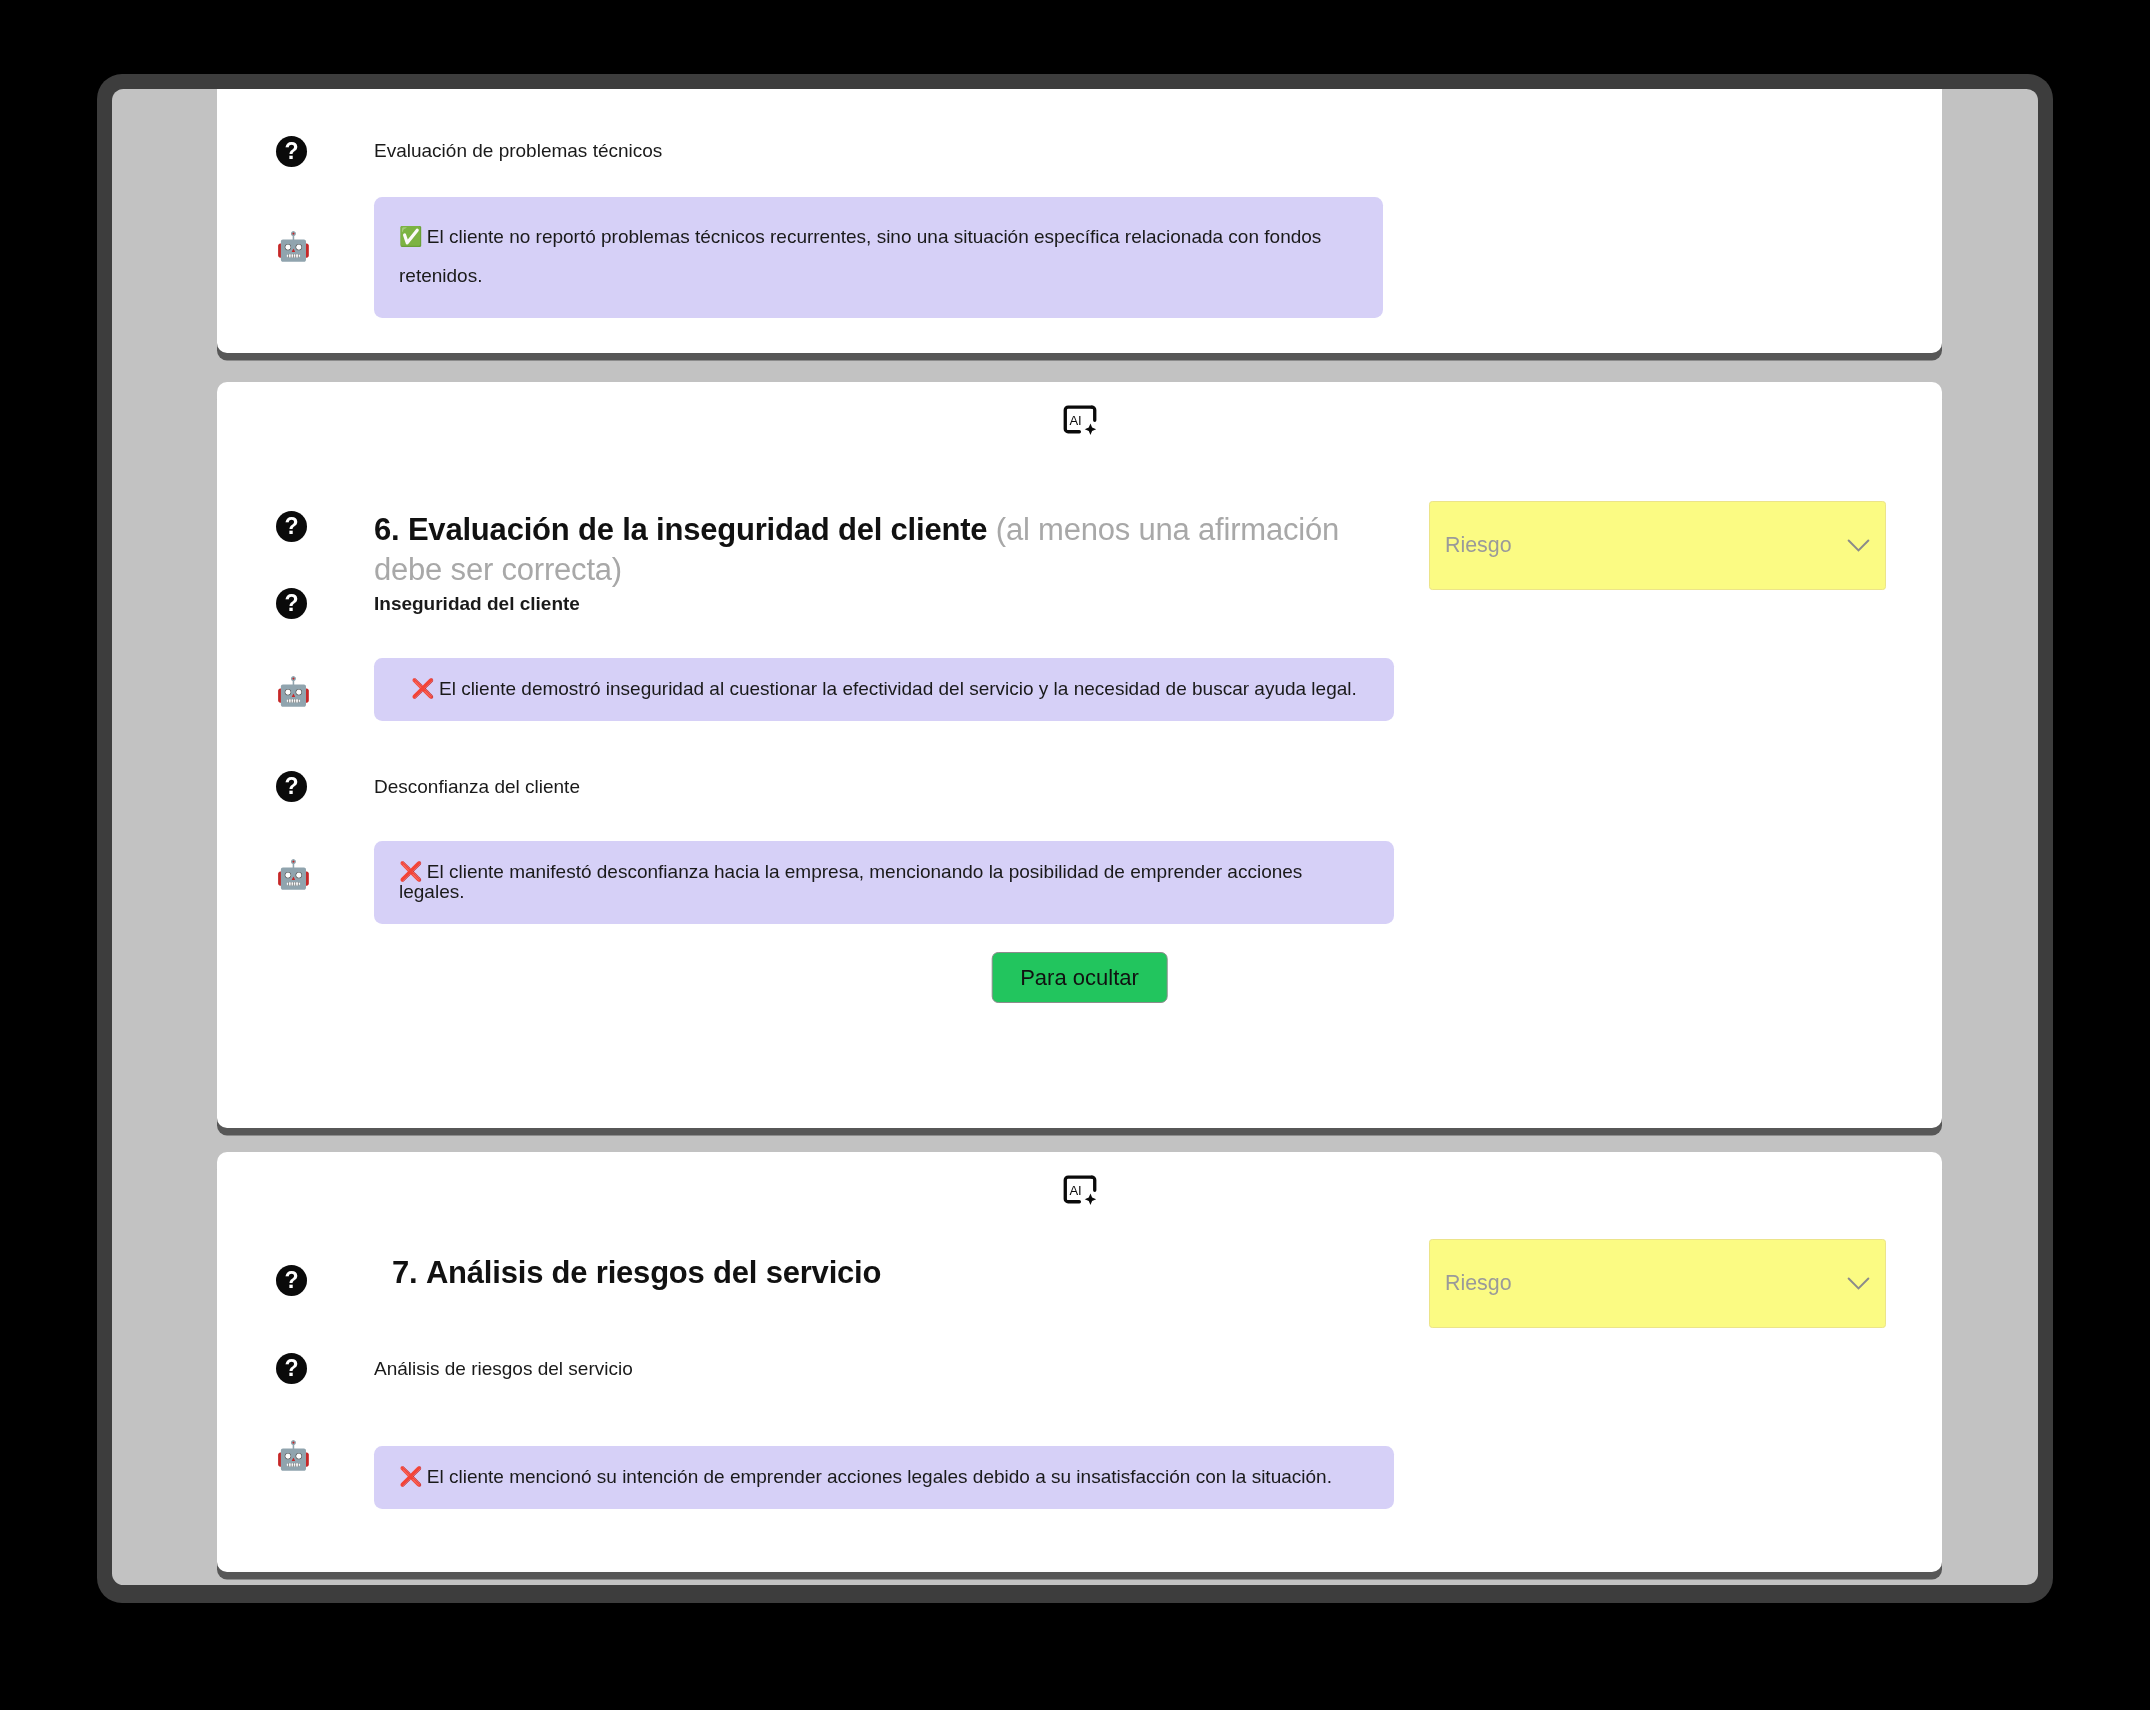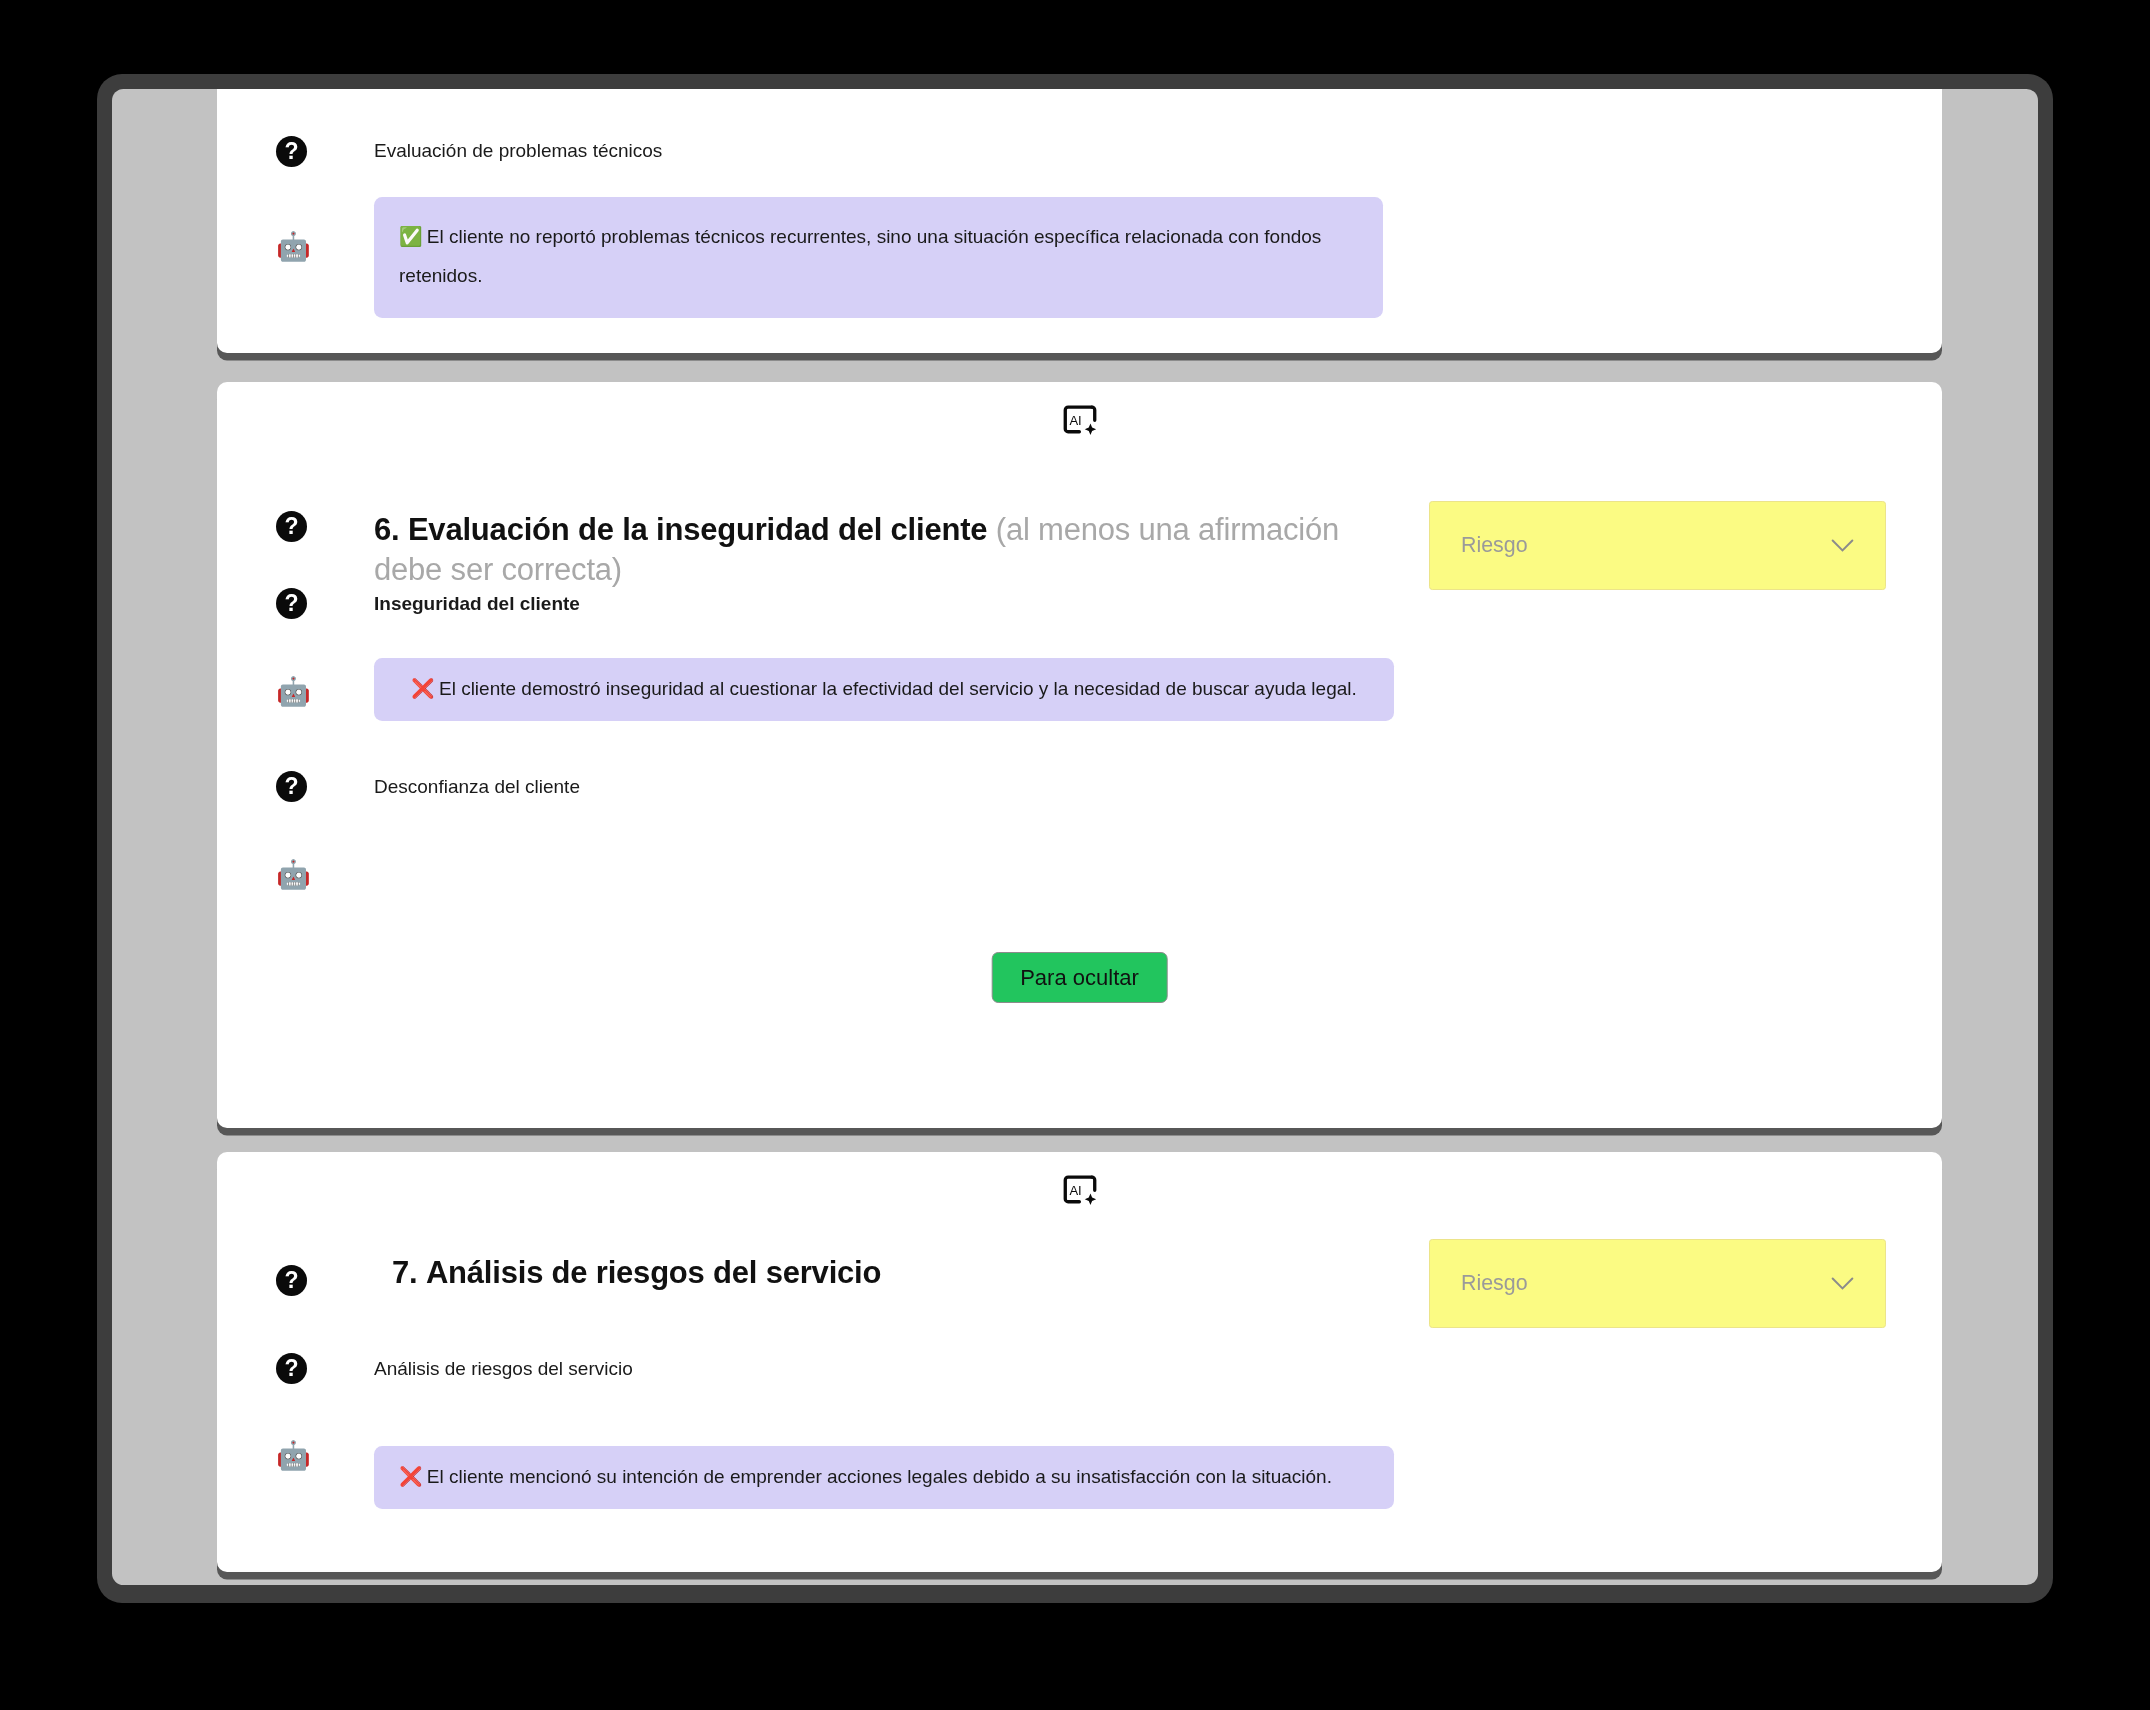--- a/index.html
+++ b/index.html
@@ -106,21 +106,21 @@
 
   
   .risk-select {
     position: absolute;
     width: 457px; height: 89px;
     background: #fbfb83;
     border: 1.6px solid #ece48a;
     border-radius: 3.3px;
     display: flex;
     align-items: center;
-    padding: 0 31px;
+    padding: 0 15px;
     cursor: pointer;
   }
   .risk-select .ph {
     flex: 1;
     font-size: 21.4px;
     color: #9a9a9a;
   }
   .chev {
     width: 23px; height: 15px;
     flex: 0 0 23px;
@@ -213,20 +213,25 @@
       <div class="row" style="left:59px; top:389px; width:33px;">
         <div class="qmark">?</div>
       </div>
       <div class="row" style="left:157px; top:393px; width:906px;">
         <div class="sub-label">Desconfianza del cliente</div>
       </div>
 
       <div class="row" style="left:59px; top:476px; width:33px;">
         <div class="robot">🤖</div>
       </div>
+      <div class="row" style="left:157px; top:459px; width:1020px;">
+        <div class="bubble" style="width:1020px; line-height:1.05; padding:21.4px 25px;">
+          <span class="mark">❌</span><span>El cliente manifestó desconfianza hacia la empresa, mencionando la posibilidad de emprender acciones legales.</span>
+        </div>
+      </div>
 
       <button class="hide-btn" style="top:570px;">Para ocultar</button>
     </div>
 
     <div class="card" id="card-risk">
 
       <div class="ai-badge" style="top:20px;">
         <svg viewBox="0 0 24 24" fill="none">
           <path d="M19.5 3.2H4.5A1.8 1.8 0 0 0 2.7 5v12A1.8 1.8 0 0 0 4.5 18.8h7.1" stroke="#0a0a0a" stroke-width="2.1" stroke-linecap="round"></path>
           <path d="M19.5 3.2A1.8 1.8 0 0 1 21.3 5v6.6" stroke="#0a0a0a" stroke-width="2.1" stroke-linecap="round"></path>

